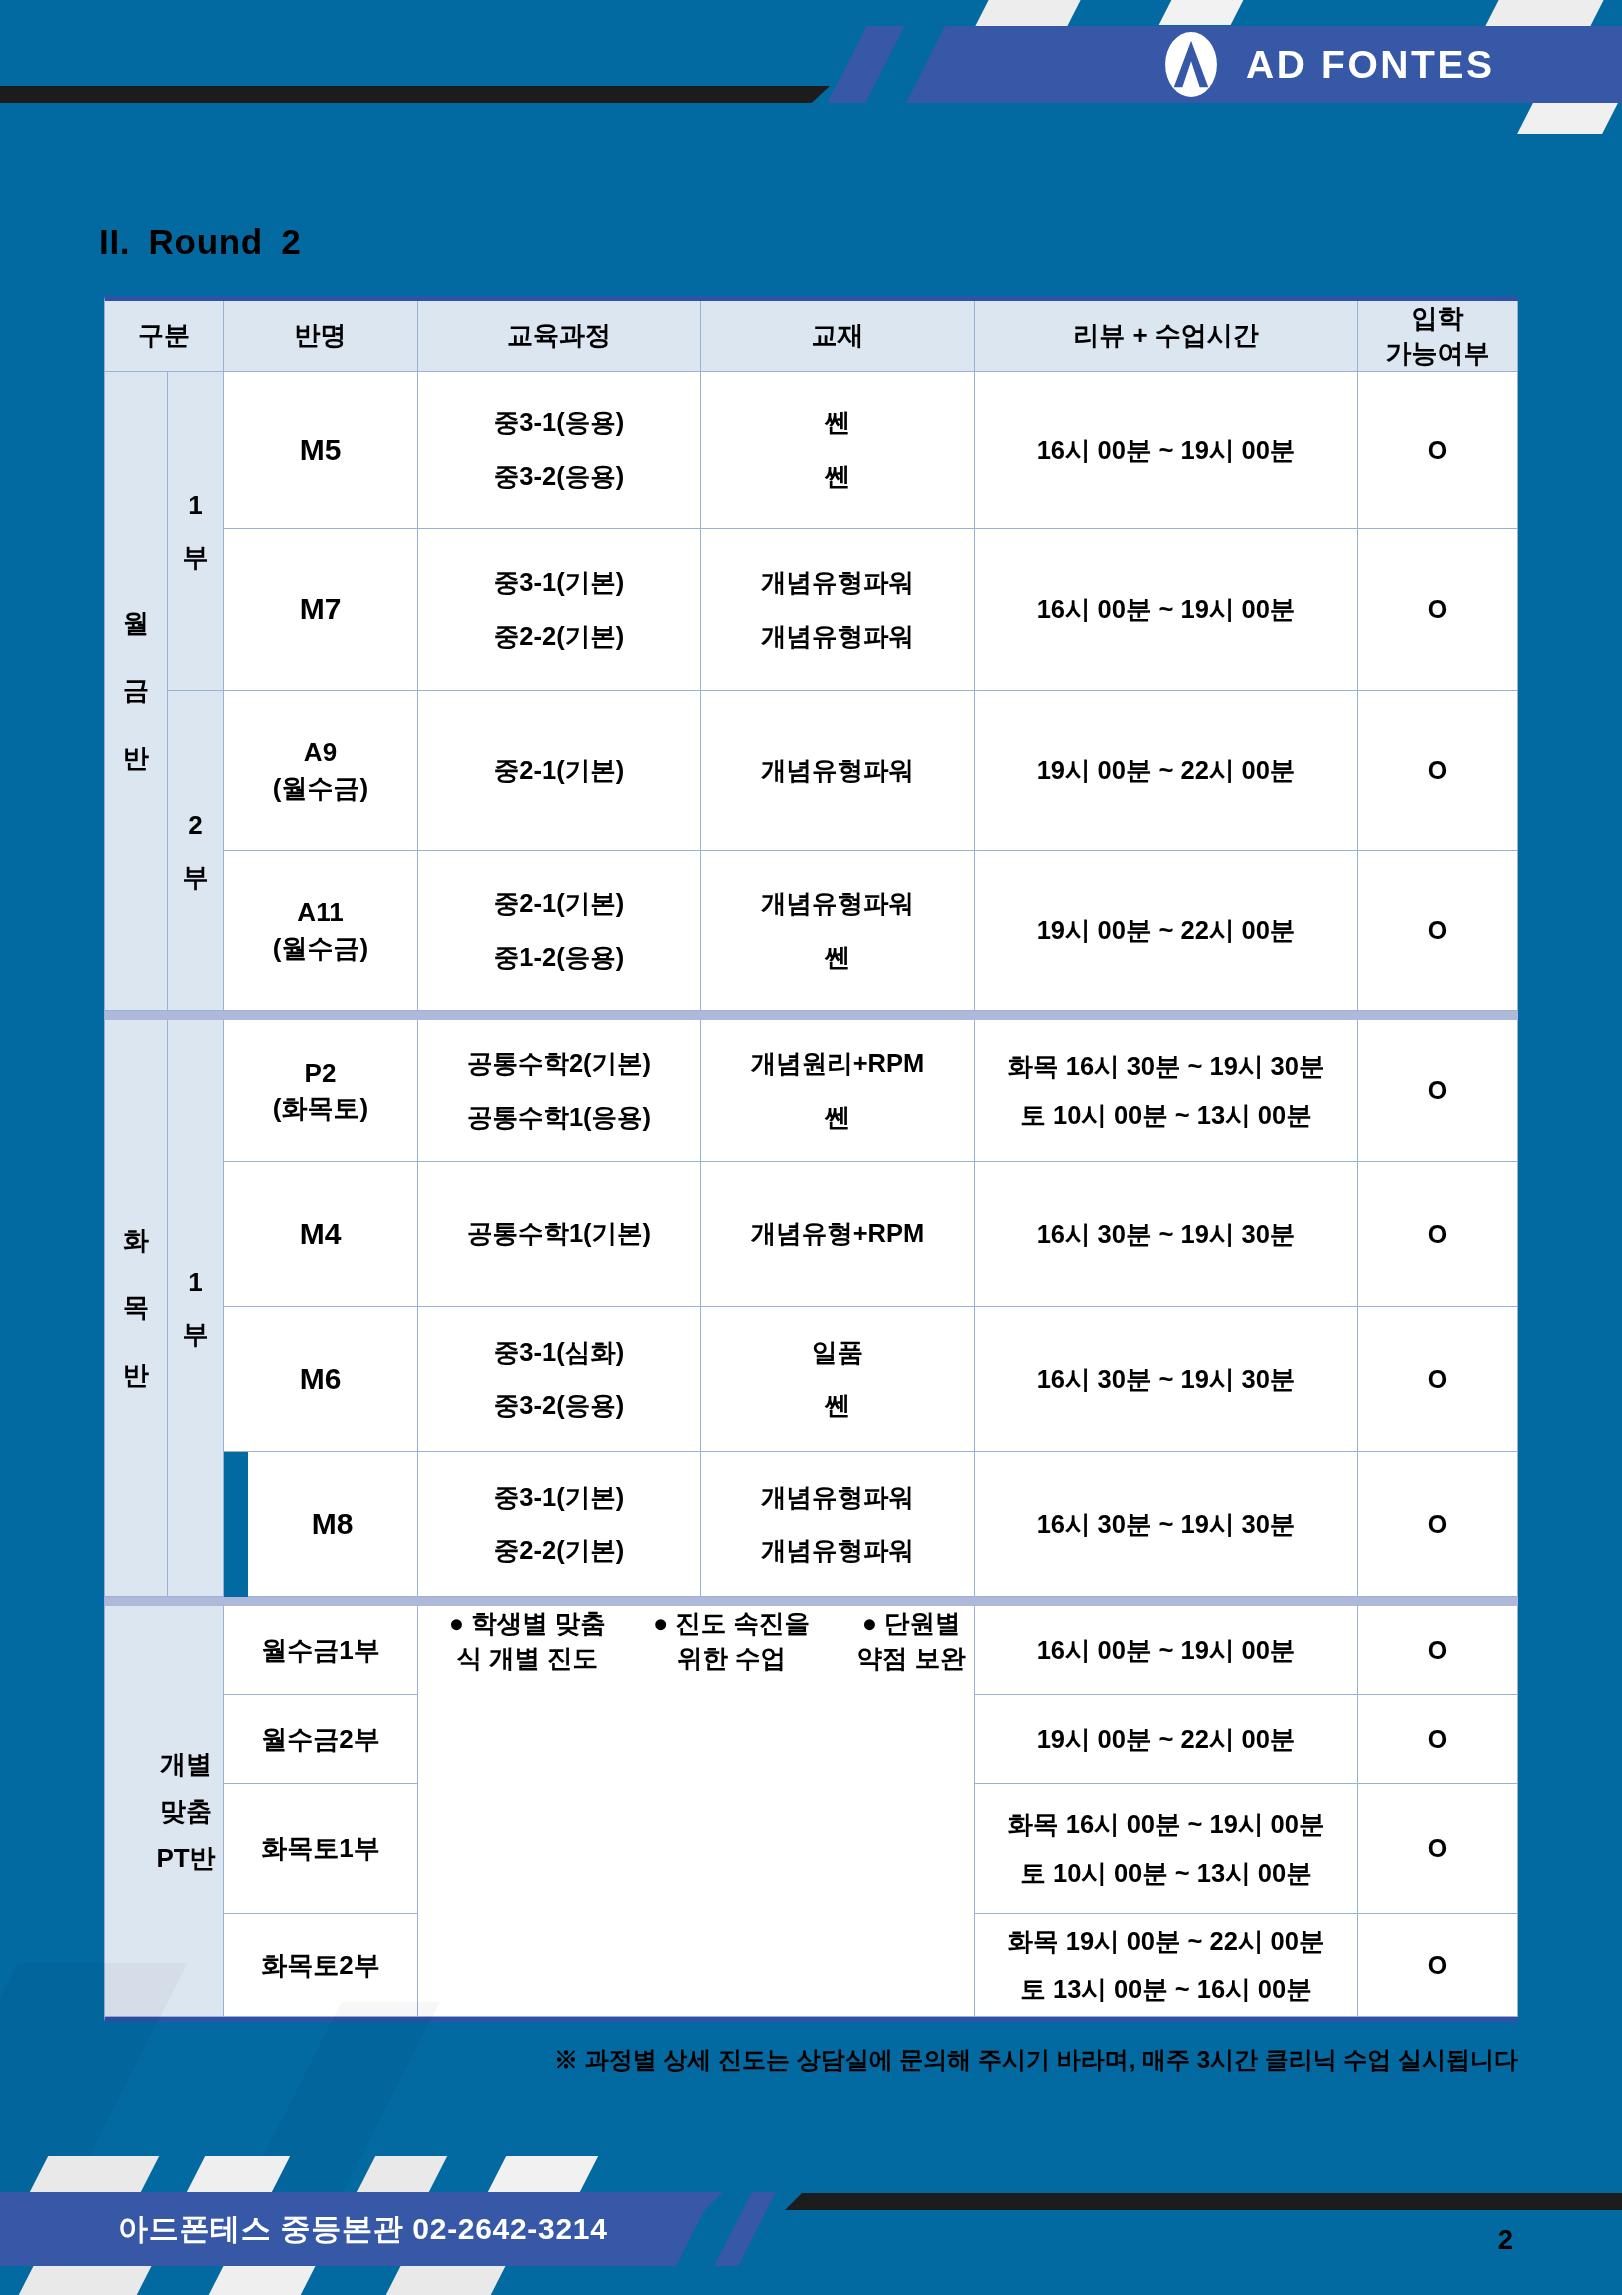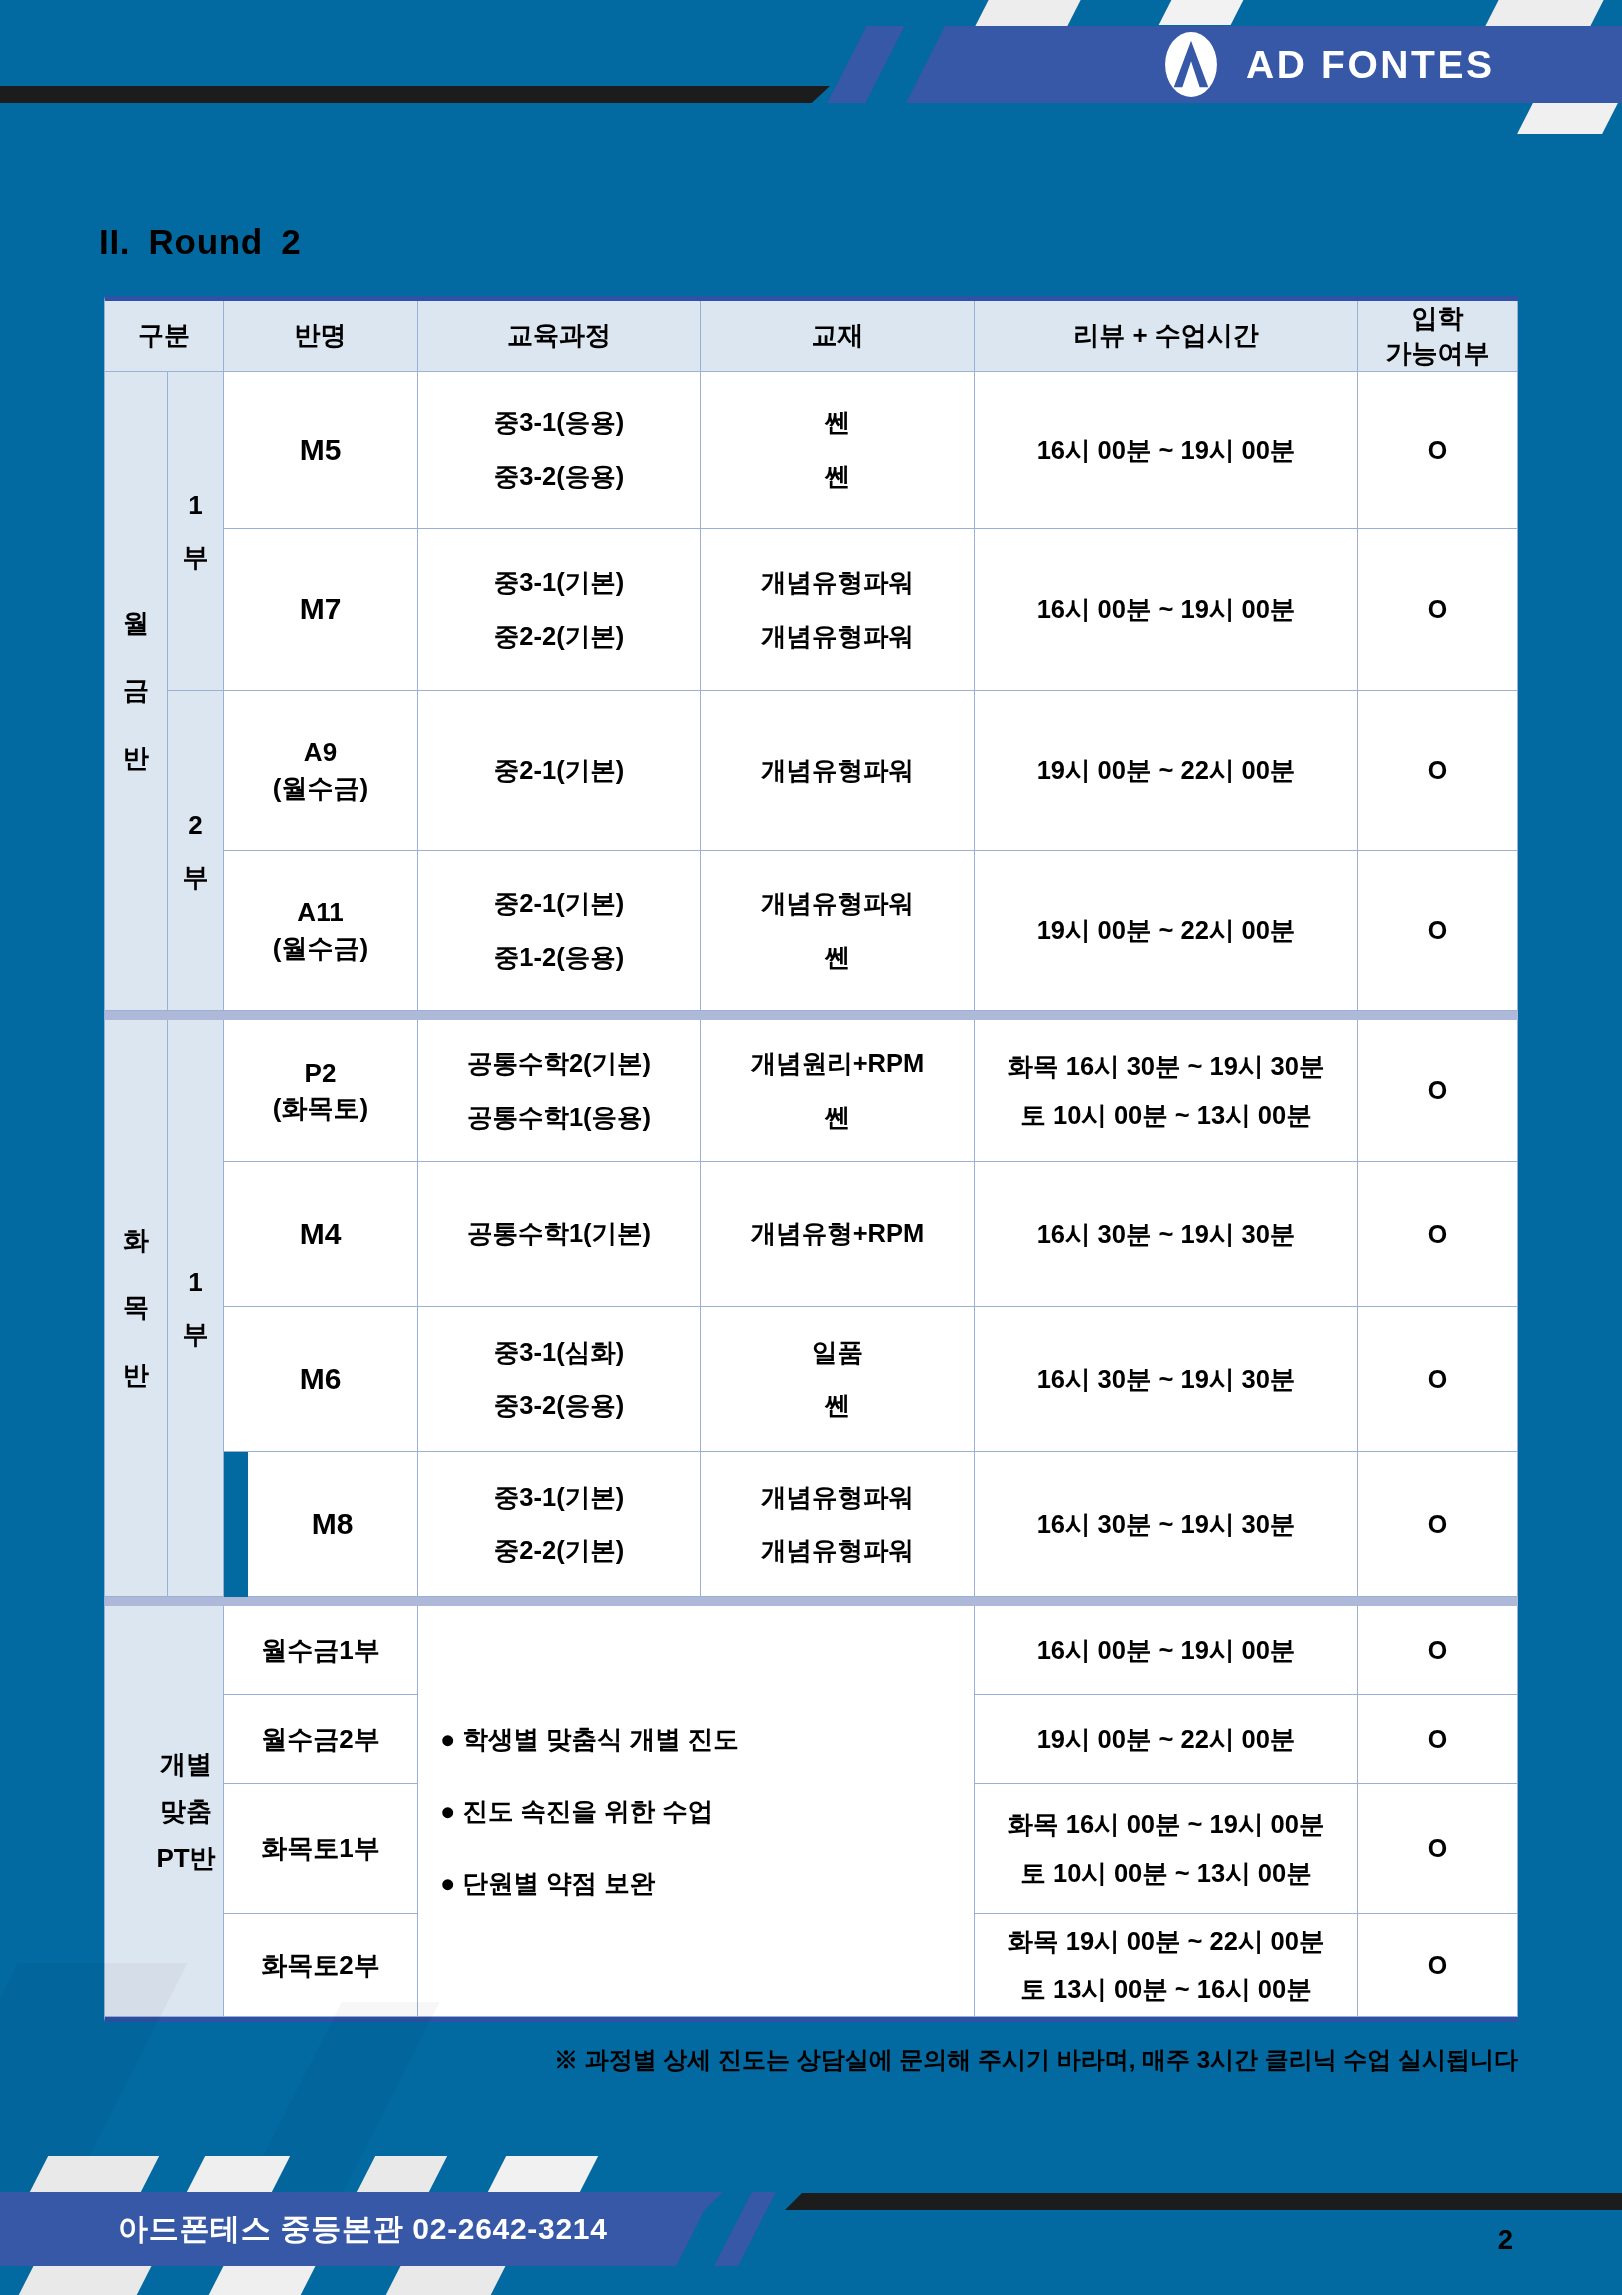--- a/index.html
+++ b/index.html
@@ -37,22 +37,22 @@
   .hd{background:#dce6f1;font-size:26px;line-height:1.35;}
   .grp{background:#dce6f1;font-size:26px;line-height:2.6;}
   .grp-pt{background:#dce6f1;font-size:26px;line-height:1.8;}
   .part{background:#dce6f1;font-size:26px;line-height:2.0;}
   .name{font-size:30px;line-height:1.35;}
   .name-sm{font-size:26px;line-height:1.35;}
   .body-cell{font-size:25.5px;line-height:2.1;}
   .time{font-size:25.5px;line-height:1.9;}
   .open{font-size:25px;}
   .sep{grid-column:1/-1;background:#aeb9da;border:none;}
-  .bullets{display:flex;flex-direction:column;justify-content:center;align-items:flex-start;
-           gap:37px;padding-left:22px;text-align:right;font-size:25.5px;font-weight:700;
+  .bullets{display:flex;justify-content:center;align-items:flex-start;
+           gap:37px;padding-left:22px;text-align:center;font-size:25.5px;font-weight:700;
            border-right:1.3px solid #9ab0d4;border-bottom:1.3px solid #9ab0d4;background:#fff;}
 
   
   .footnote{position:absolute;right:105px;top:2044px;font-size:24px;font-weight:700;color:#000;}
 
   
   .ftr-banner{position:absolute;left:0;top:2192px;width:723px;height:74px;background:#3658a6;
               clip-path:polygon(0 0,100% 0,calc(100% - 75px) 100%,0 100%);
               display:flex;align-items:center;}
   .ftr-text{position:absolute;left:118px;color:#ffffff;font-size:30px;font-weight:700;letter-spacing:0.7px;}

